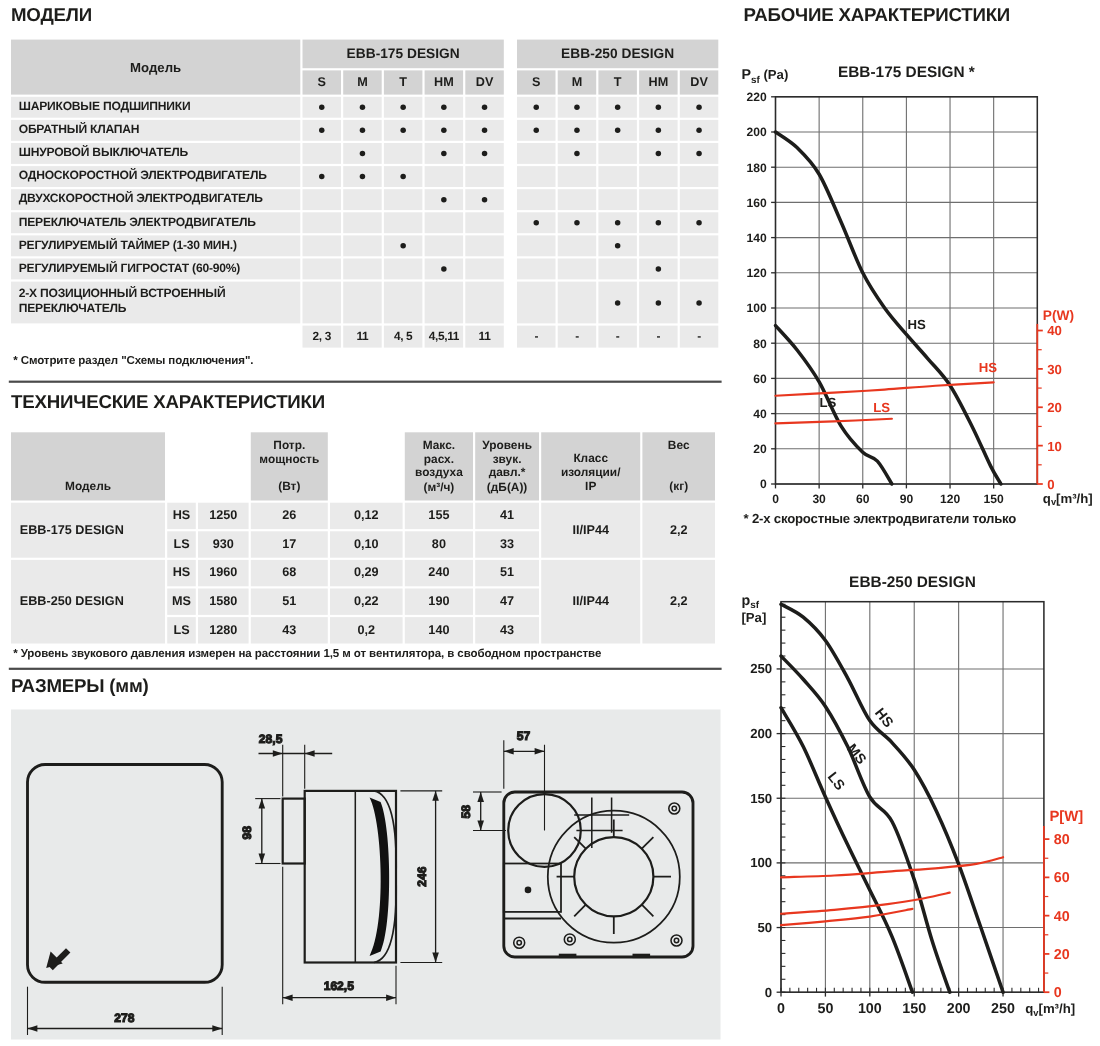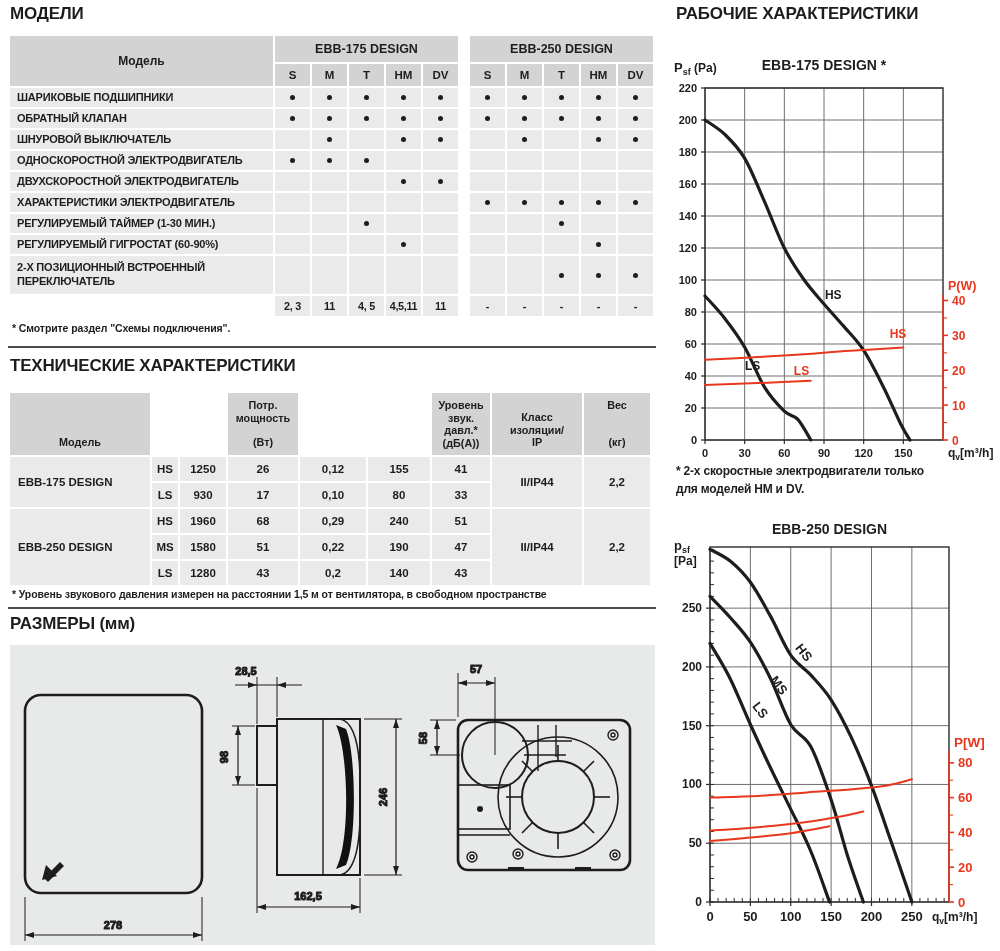--- a/index.html
+++ b/index.html
@@ -178,21 +178,21 @@
       <span class="dot"></span>
     </div>
     <div class="cell mark" style="grid-area:7/6/8/7">
       <span class="dot"></span>
     </div>
     <div class="cell mark" style="grid-area:7/8/8/9"></div>
     <div class="cell mark" style="grid-area:7/9/8/10"></div>
     <div class="cell mark" style="grid-area:7/10/8/11"></div>
     <div class="cell mark" style="grid-area:7/11/8/12"></div>
     <div class="cell mark" style="grid-area:7/12/8/13"></div>
-    <div class="cell lbl" style="grid-area:8/1/9/2">ХАРАКТЕРИСТИКИ ЭЛЕКТРОДВИГАТЕЛЬ</div>
+    <div class="cell lbl" style="grid-area:8/1/9/2">ПЕРЕКЛЮЧАТЕЛЬ ЭЛЕКТРОДВИГАТЕЛЬ</div>
     <div class="cell mark" style="grid-area:8/2/9/3"></div>
     <div class="cell mark" style="grid-area:8/3/9/4"></div>
     <div class="cell mark" style="grid-area:8/4/9/5"></div>
     <div class="cell mark" style="grid-area:8/5/9/6"></div>
     <div class="cell mark" style="grid-area:8/6/9/7"></div>
     <div class="cell mark" style="grid-area:8/8/9/9">
       <span class="dot"></span>
     </div>
     <div class="cell mark" style="grid-area:8/9/9/10">
       <span class="dot"></span>
@@ -296,20 +296,28 @@
       <div>
         <div>Модель</div>
       </div>
     </div>
     <div class="tcell thdr " style="grid-area:1/4/2/5">
       <div>
         <div>Потр.</div>
         <div>мощность</div>
       </div>
       <div>(Вт)</div>
+    </div>
+    <div class="tcell thdr " style="grid-area:1/6/2/7">
+      <div>
+        <div>Макс.</div>
+        <div>расх.</div>
+        <div>воздуха</div>
+      </div>
+      <div>(м³/ч)</div>
     </div>
     <div class="tcell thdr " style="grid-area:1/7/2/8">
       <div>
         <div>Уровень</div>
         <div>звук.</div>
         <div>давл.*</div>
       </div>
       <div>(дБ(А))</div>
     </div>
     <div class="tcell thdr center" style="grid-area:1/8/2/9">
@@ -550,21 +558,20 @@
     <text x="238.04444444444445" y="287.8016" fill="#e8371f" font-size="12" font-weight="bold" text-anchor="middle">HS</text>
     <path d="M45 334.8896 C53.8 334.6 80.3 333.8 97.9 333.1 C115.5 332.4 142.0 331.1 150.8 330.7" fill="none" stroke="#e8371f" stroke-width="2" stroke-linecap="round"></path>
     <text x="141.52222222222224" y="324.7744" fill="#e8371f" font-size="12" font-weight="bold" text-anchor="middle">LS</text>
     <text x="164" y="20" fill="#1d1d1b" text-anchor="middle" font-size="14" font-weight="bold">EBB-175 DESIGN *</text>
     <text x="14" y="22" font-size="13" font-weight="bold" fill="#1d1d1b"><tspan>P</tspan><tspan font-size="9" dy="3">sf</tspan><tspan dy="-3" font-size="12"> (Pa)</tspan></text>
     <text x="288" y="407" font-size="12" font-weight="bold" fill="#1d1d1b"><tspan>q</tspan><tspan font-size="8.5" dy="2.5">v</tspan><tspan dy="-2.5">[m³/h]</tspan></text>
   </svg>
 
 <div id="perf-footnote" class="abs" style="left:676px;top:462px;width:310px;">
   <div>* 2-х скоростные электродвигатели только</div>
-  <div>для моделей HM и DV.</div>
 </div>
 
 <svg id="chart2" class="chart-svg abs" style="left:660px;top:520px;" width="340" height="431">
     <line x1="50" y1="27" x2="50" y2="382" stroke="#6e6e6e" stroke-width="1"></line>
     <line x1="90.37162162162161" y1="27" x2="90.37162162162161" y2="382" stroke="#6e6e6e" stroke-width="1"></line>
     <line x1="130.74324324324323" y1="27" x2="130.74324324324323" y2="382" stroke="#6e6e6e" stroke-width="1"></line>
     <line x1="171.11486486486487" y1="27" x2="171.11486486486487" y2="382" stroke="#6e6e6e" stroke-width="1"></line>
     <line x1="211.48648648648648" y1="27" x2="211.48648648648648" y2="382" stroke="#6e6e6e" stroke-width="1"></line>
     <line x1="251.85810810810813" y1="27" x2="251.85810810810813" y2="382" stroke="#6e6e6e" stroke-width="1"></line>
     <line x1="50" y1="382" x2="289" y2="382" stroke="#6e6e6e" stroke-width="1"></line>

